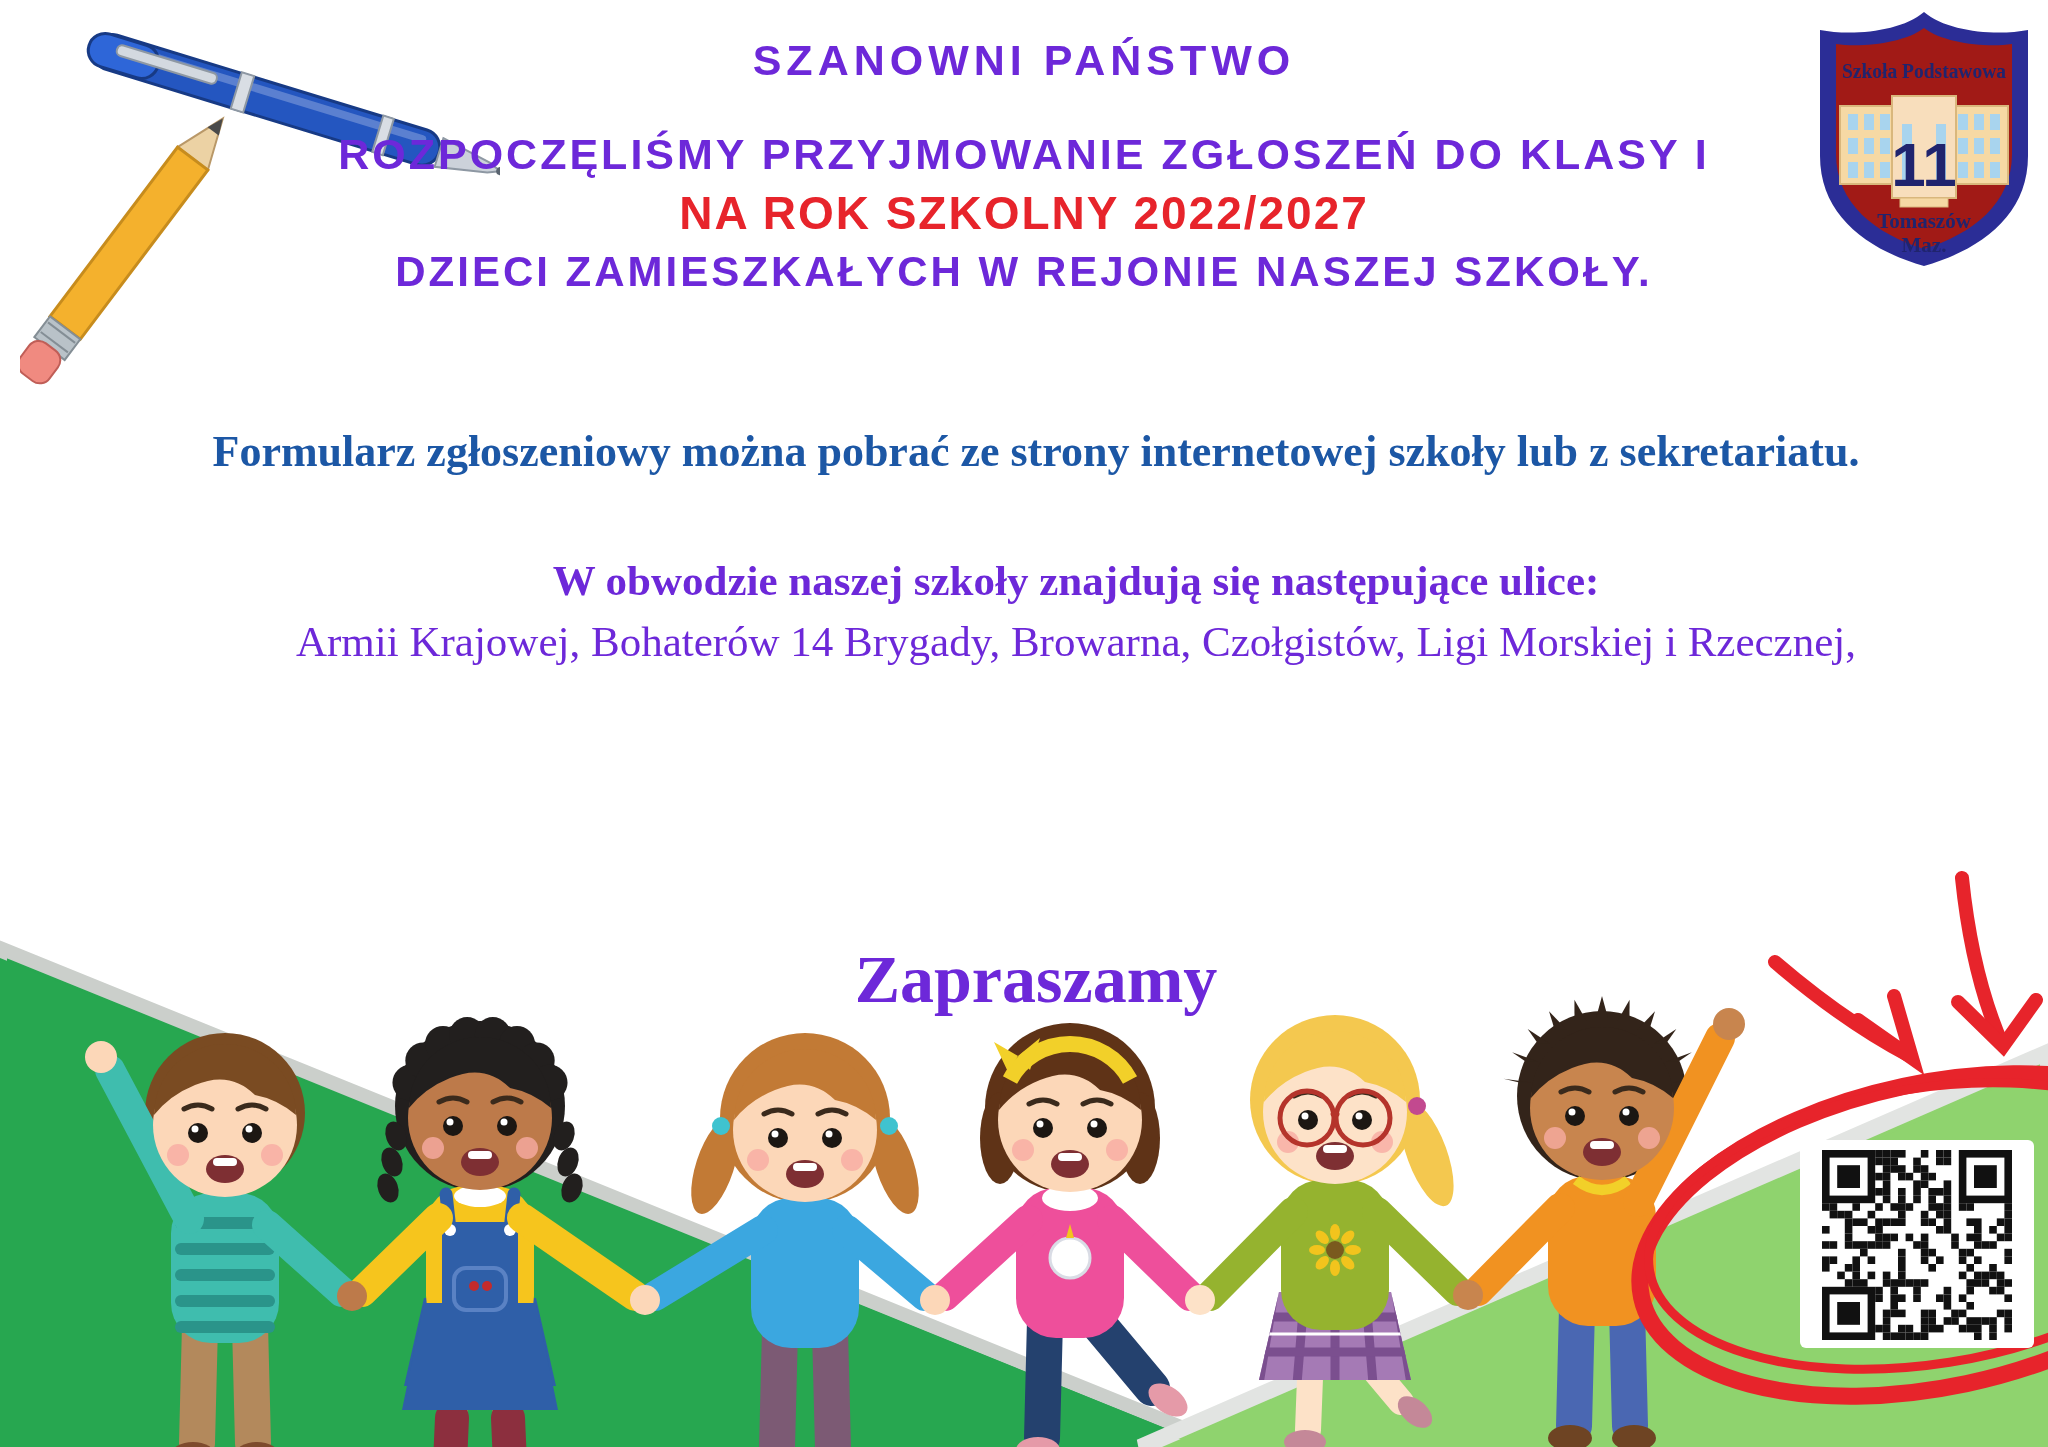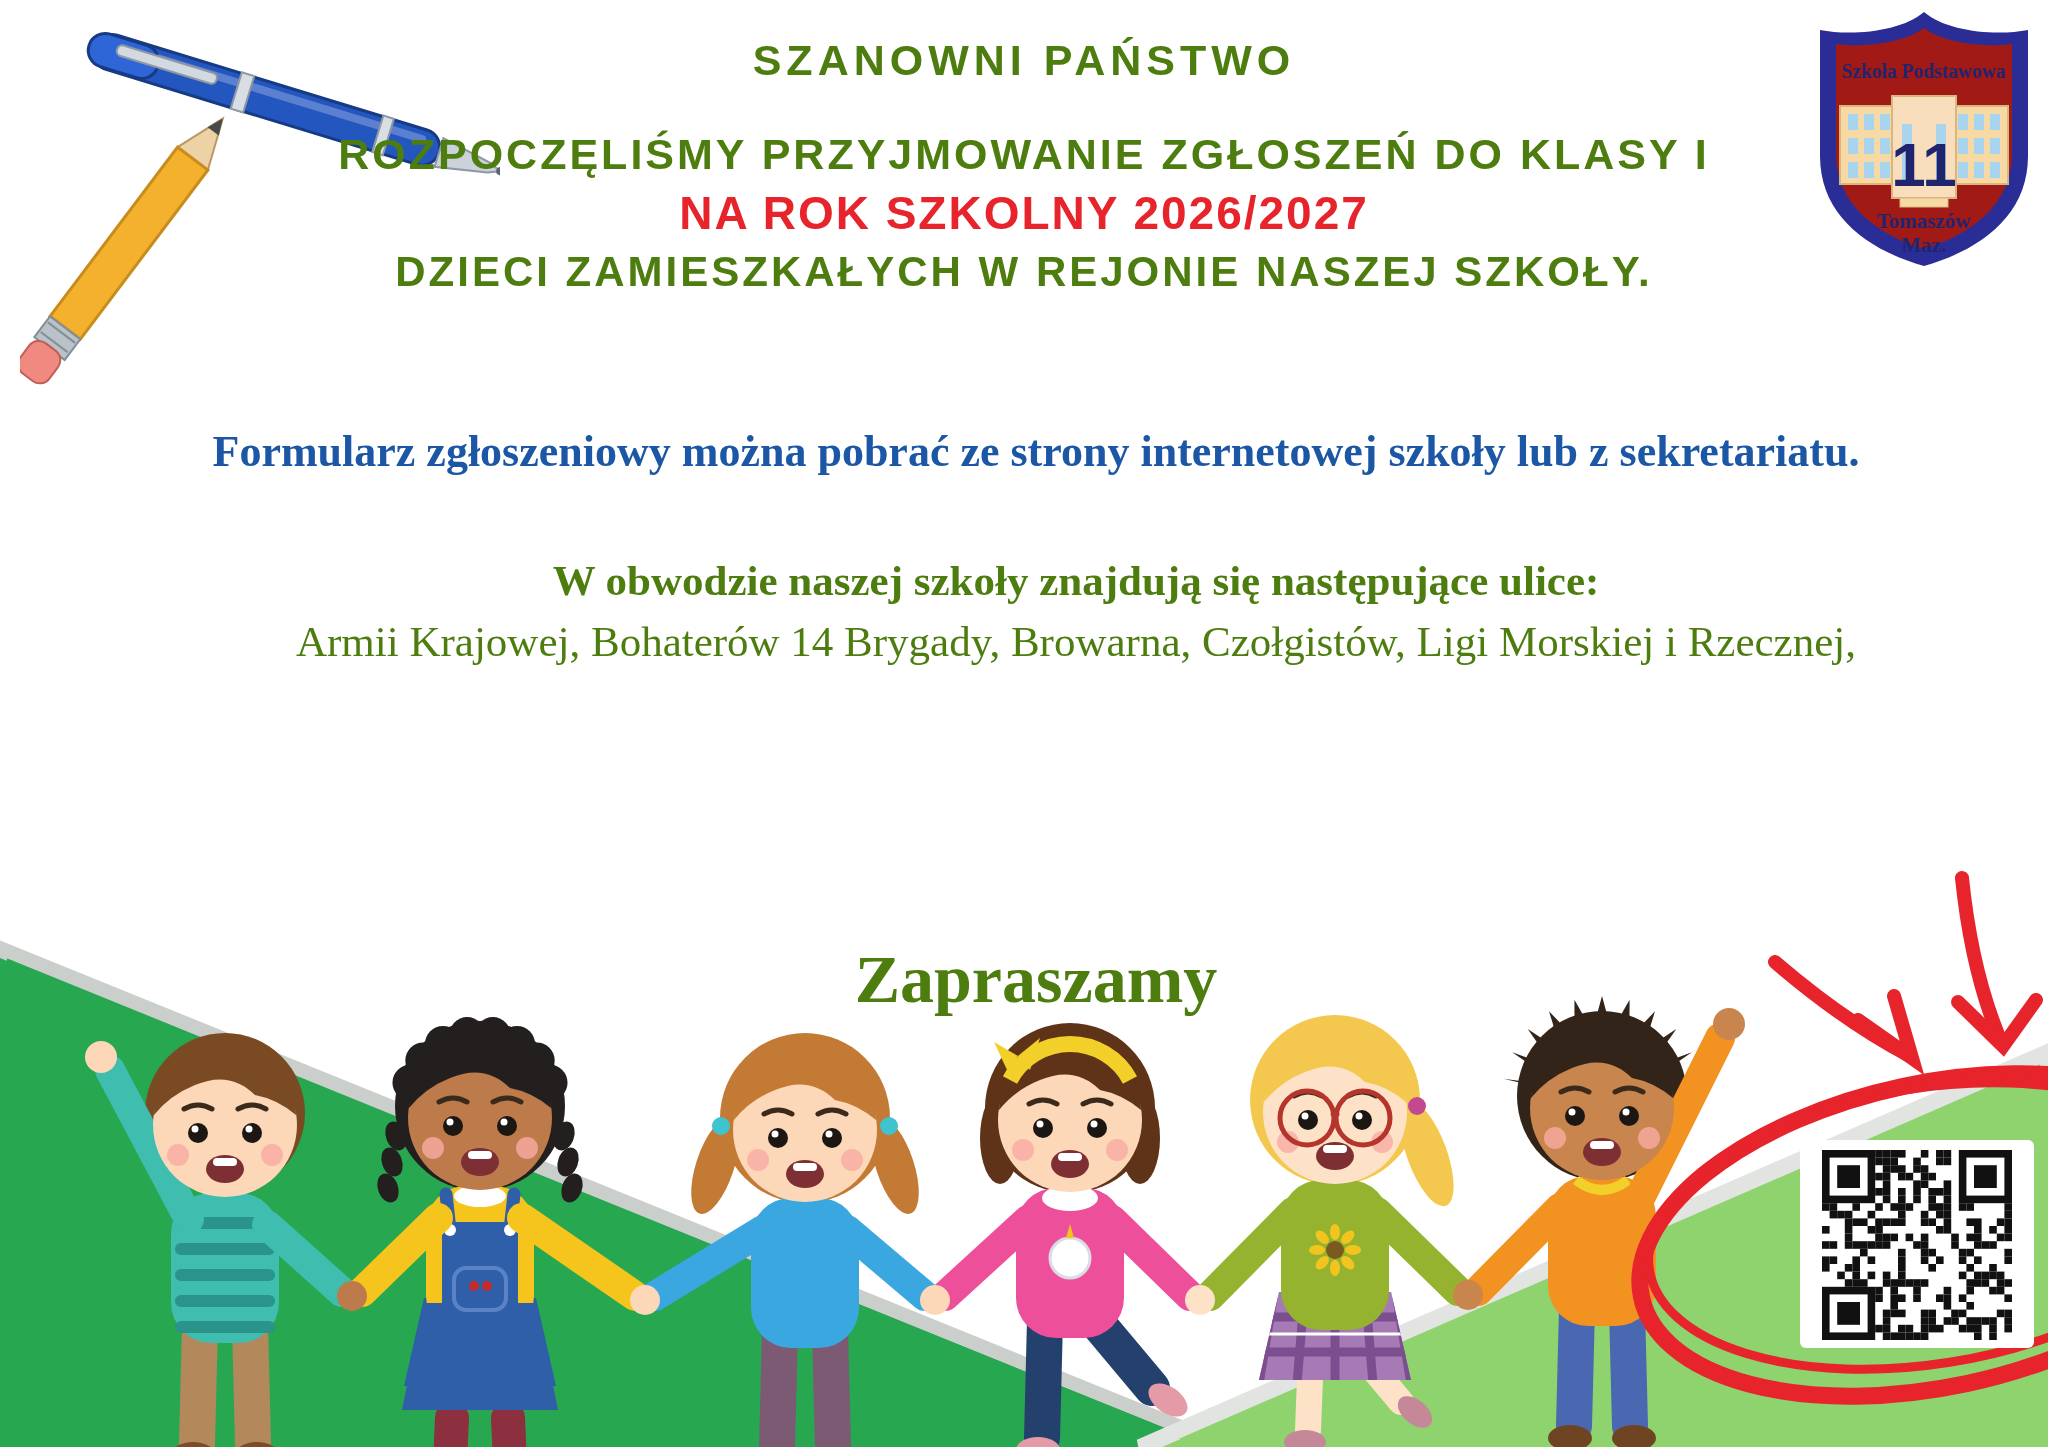--- a/index.html
+++ b/index.html
@@ -1,20 +1,20 @@
 <!DOCTYPE html>
 <html><head>
 <meta charset="utf-8">
 <style>
   html,body{margin:0;padding:0;background:#888;}
   .poster{
     position:relative;width:2048px;height:1447px;background:#ffffff;
     overflow:hidden;font-family:"Liberation Sans",sans-serif;
   }
-  .txt{position:absolute;left:0;width:100%;text-align:center;color:#4d7c0f;white-space:nowrap;}
+  .txt{position:absolute;left:0;width:100%;text-align:center;color:#6d28d9;white-space:nowrap;}
   .h-sans{font-family:"Liberation Sans",sans-serif;font-weight:bold;}
   .h-serif{font-family:"Liberation Serif",serif;margin-left:12px;}
   .t-heading1{top:36px;font-size:43px;letter-spacing:5px;}
   .t-heading2{top:130px;font-size:43px;letter-spacing:3px;}
   .t-red{top:186px;font-size:46px;letter-spacing:2px;color:#e7242b;}
   .t-heading3{top:248px;font-size:42px;letter-spacing:3px;}
   .t-blue{top:426px;font-size:44px;font-weight:bold;color:#1c57a5;}
   .t-streets-title{top:556px;font-size:43px;font-weight:bold;padding-left:40px;}
   .t-streets{top:610px;font-size:43px;line-height:63px;font-weight:normal;padding-left:40px;}
   .t-closing{top:940px;font-size:68px;font-weight:bold;}
@@ -558,21 +558,21 @@
       <rect x="130" y="118" width="10" height="58" fill="#a8d4ee"></rect>
       <rect x="94" y="192" width="48" height="9" fill="#f6d9a4" stroke="#d9b77c" stroke-width="1"></rect>
     </g>
     <text x="118" y="180" text-anchor="middle" font-family="Liberation Sans, sans-serif" font-weight="bold" font-size="62" fill="#20246e">11</text>
     <text x="118" y="222" text-anchor="middle" font-family="Liberation Serif, serif" font-weight="bold" font-size="21" fill="#20246e">Tomaszów</text>
     <text x="118" y="246" text-anchor="middle" font-family="Liberation Serif, serif" font-weight="bold" font-size="21" fill="#20246e">Maz.</text>
   </svg>
 
   <div class="txt h-sans t-heading1">SZANOWNI PAŃSTWO</div>
   <div class="txt h-sans t-heading2">ROZPOCZĘLIŚMY PRZYJMOWANIE ZGŁOSZEŃ DO KLASY I</div>
-  <div class="txt h-sans t-red">NA ROK SZKOLNY 2026/2027</div>
+  <div class="txt h-sans t-red">NA ROK SZKOLNY 2022/2027</div>
   <div class="txt h-sans t-heading3">DZIECI ZAMIESZKAŁYCH W REJONIE NASZEJ SZKOŁY.</div>
   <div class="txt h-serif t-blue">Formularz zgłoszeniowy można pobrać ze strony internetowej szkoły lub z sekretariatu.</div>
   <div class="txt h-serif t-streets-title">W obwodzie naszej szkoły znajdują się następujące ulice:</div>
   <div class="txt h-serif t-streets">
     <div>Armii Krajowej, Bohaterów 14 Brygady, Browarna, Czołgistów, Ligi Morskiej i Rzecznej,</div>
   </div>
   <div class="txt h-serif t-closing">Zapraszamy</div>
 
 </div>
 

